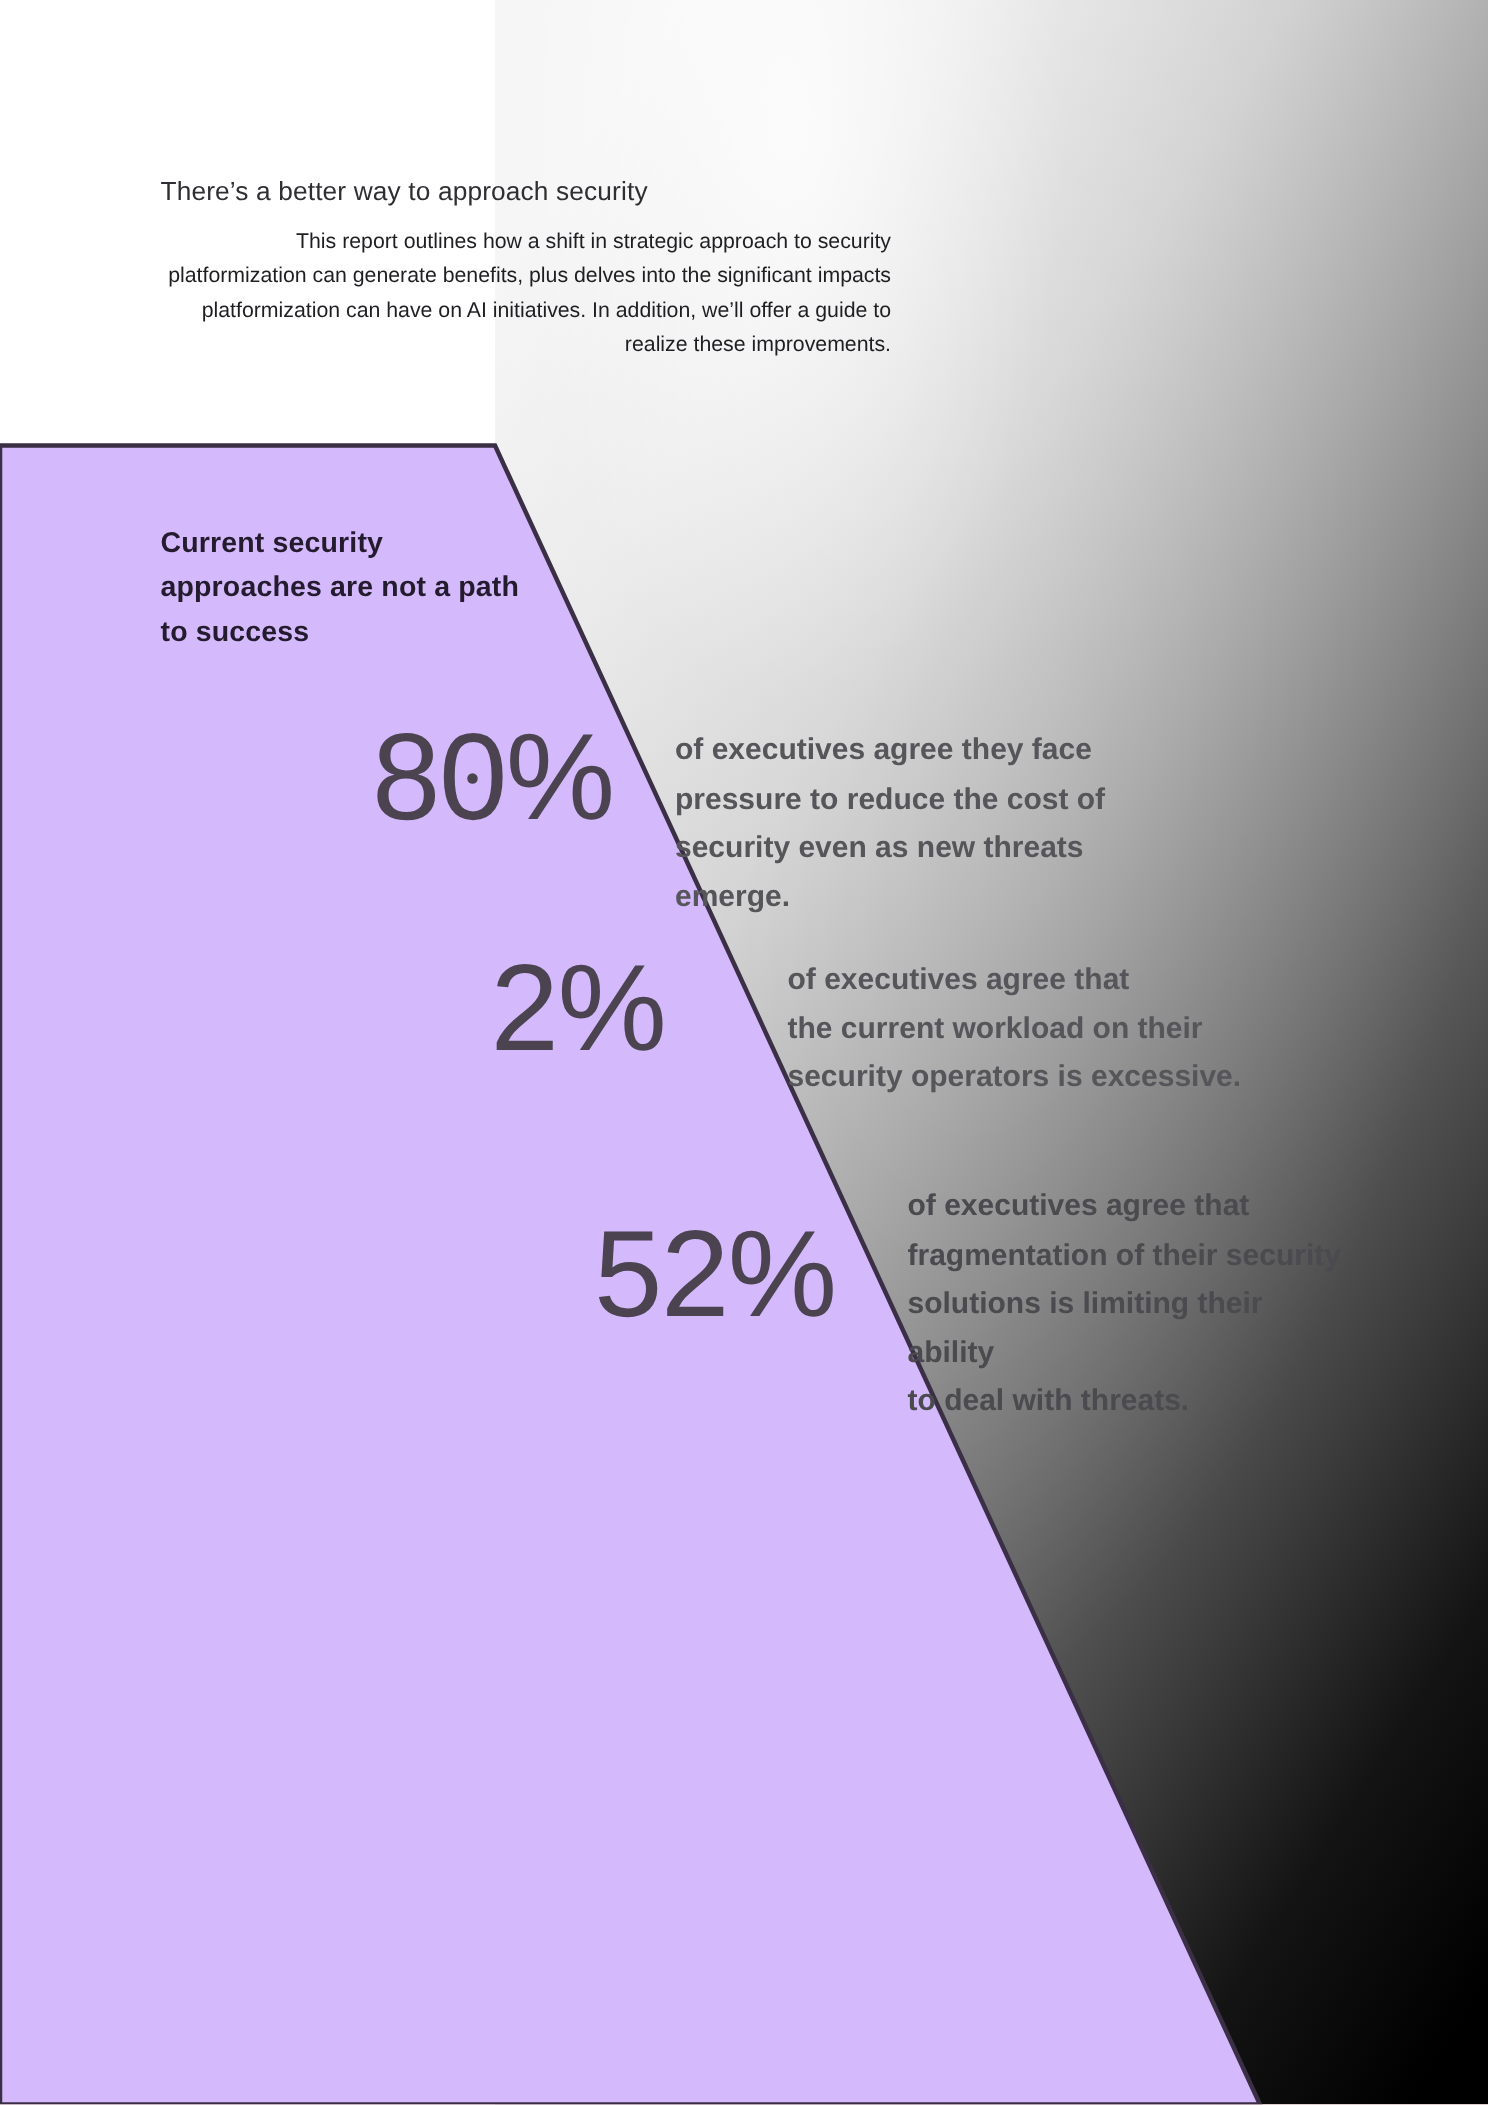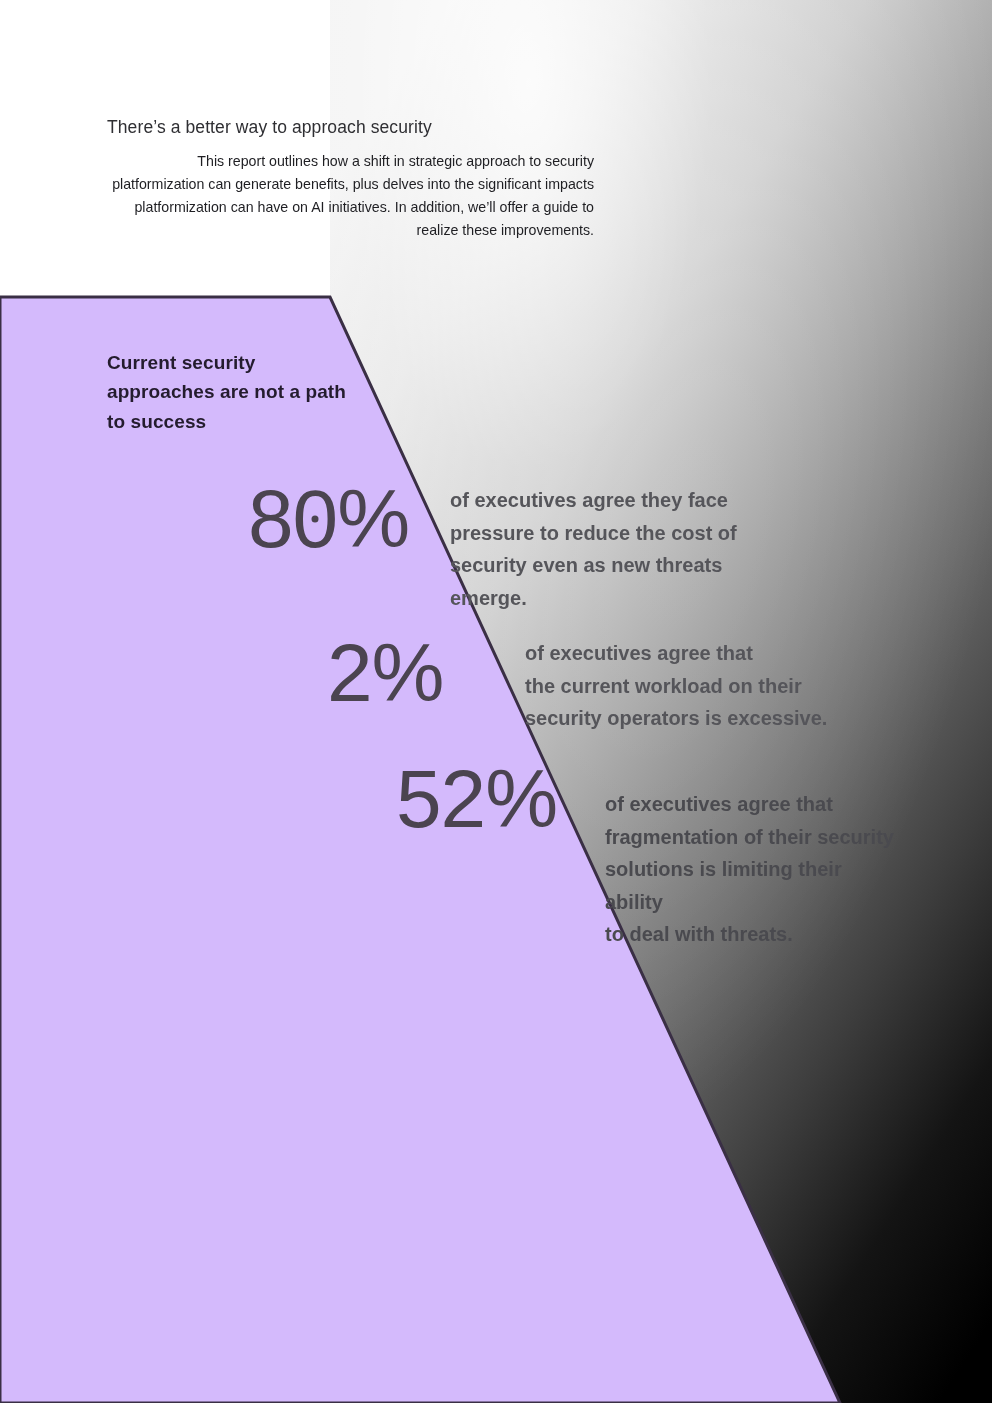--- a/index.html
+++ b/index.html
@@ -101,21 +101,21 @@
 
   
   .stat-1 .stat-figure { left: 248px; top: 478px; }
   .stat-1 .stat-copy   { left: 450px; top: 484px; width: 330px; }
 
   
   .stat-2 .stat-figure { left: 327px; top: 632px; }
   .stat-2 .stat-copy   { left: 525px; top: 637px; width: 320px; }
 
   
-  .stat-3 .stat-figure { left: 396px; top: 758px; }
+  .stat-3 .stat-figure { left: 396px; top: 809px; }
   .stat-3 .stat-copy   { left: 605px; top: 788px; width: 300px; color: #4a4a4f; }
 
   
   .zero-wrap {
     position: relative;
     display: inline-block;
   }
   .zero-dot {
     position: absolute;
     width: 7px;

